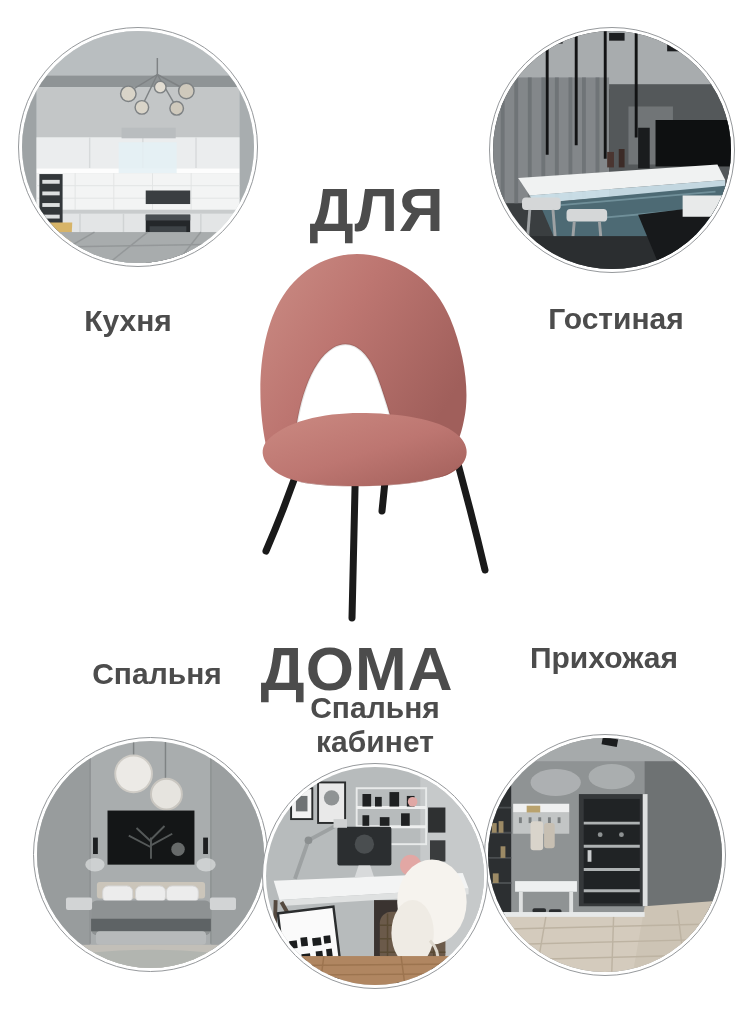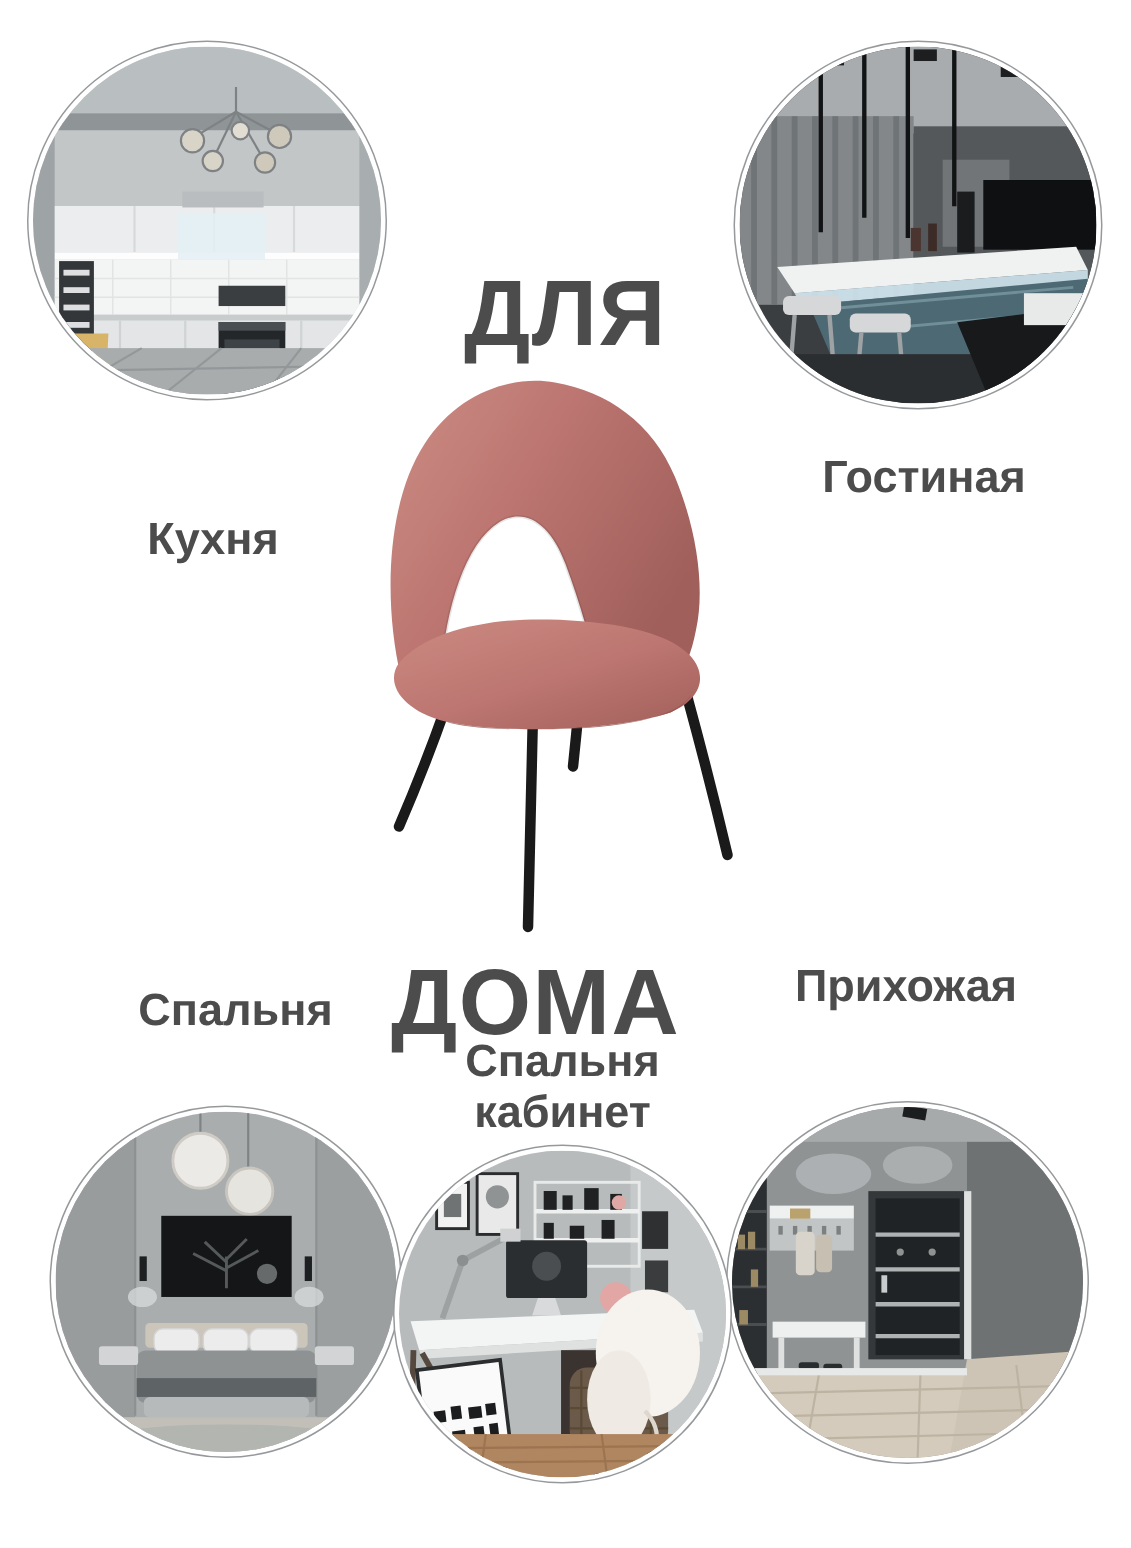--- a/index.html
+++ b/index.html
@@ -28,21 +28,21 @@
     font-size:62px;line-height:1;font-weight:700;color:#4c4c4c;
     letter-spacing:1px;white-space:nowrap;
   }
   #headline-top   {left:377px;top:179px;}
   #headline-bottom{left:357px;top:638px;}
   .room-label{
     position:absolute;transform:translateX(-50%);
     font-size:30px;line-height:34px;font-weight:700;color:#4c4c4c;
     text-align:center;white-space:nowrap;
   }
-  #label-kitchen    {left:142px;top:304px;margin-top:39px;}
+  #label-kitchen    {left:128px;top:304px;}
   #label-living-room{left:616px;top:302px;}
   #label-bedroom    {left:157px;top:657px;}
   #label-hallway    {left:604px;top:641px;}
   #label-home-office{left:375px;top:691px;width:180px;white-space:normal;}
   
   #chair{position:absolute;left:253px;top:248px;width:240px;height:378px;}
 </style>
 </head>
 <body>
 

